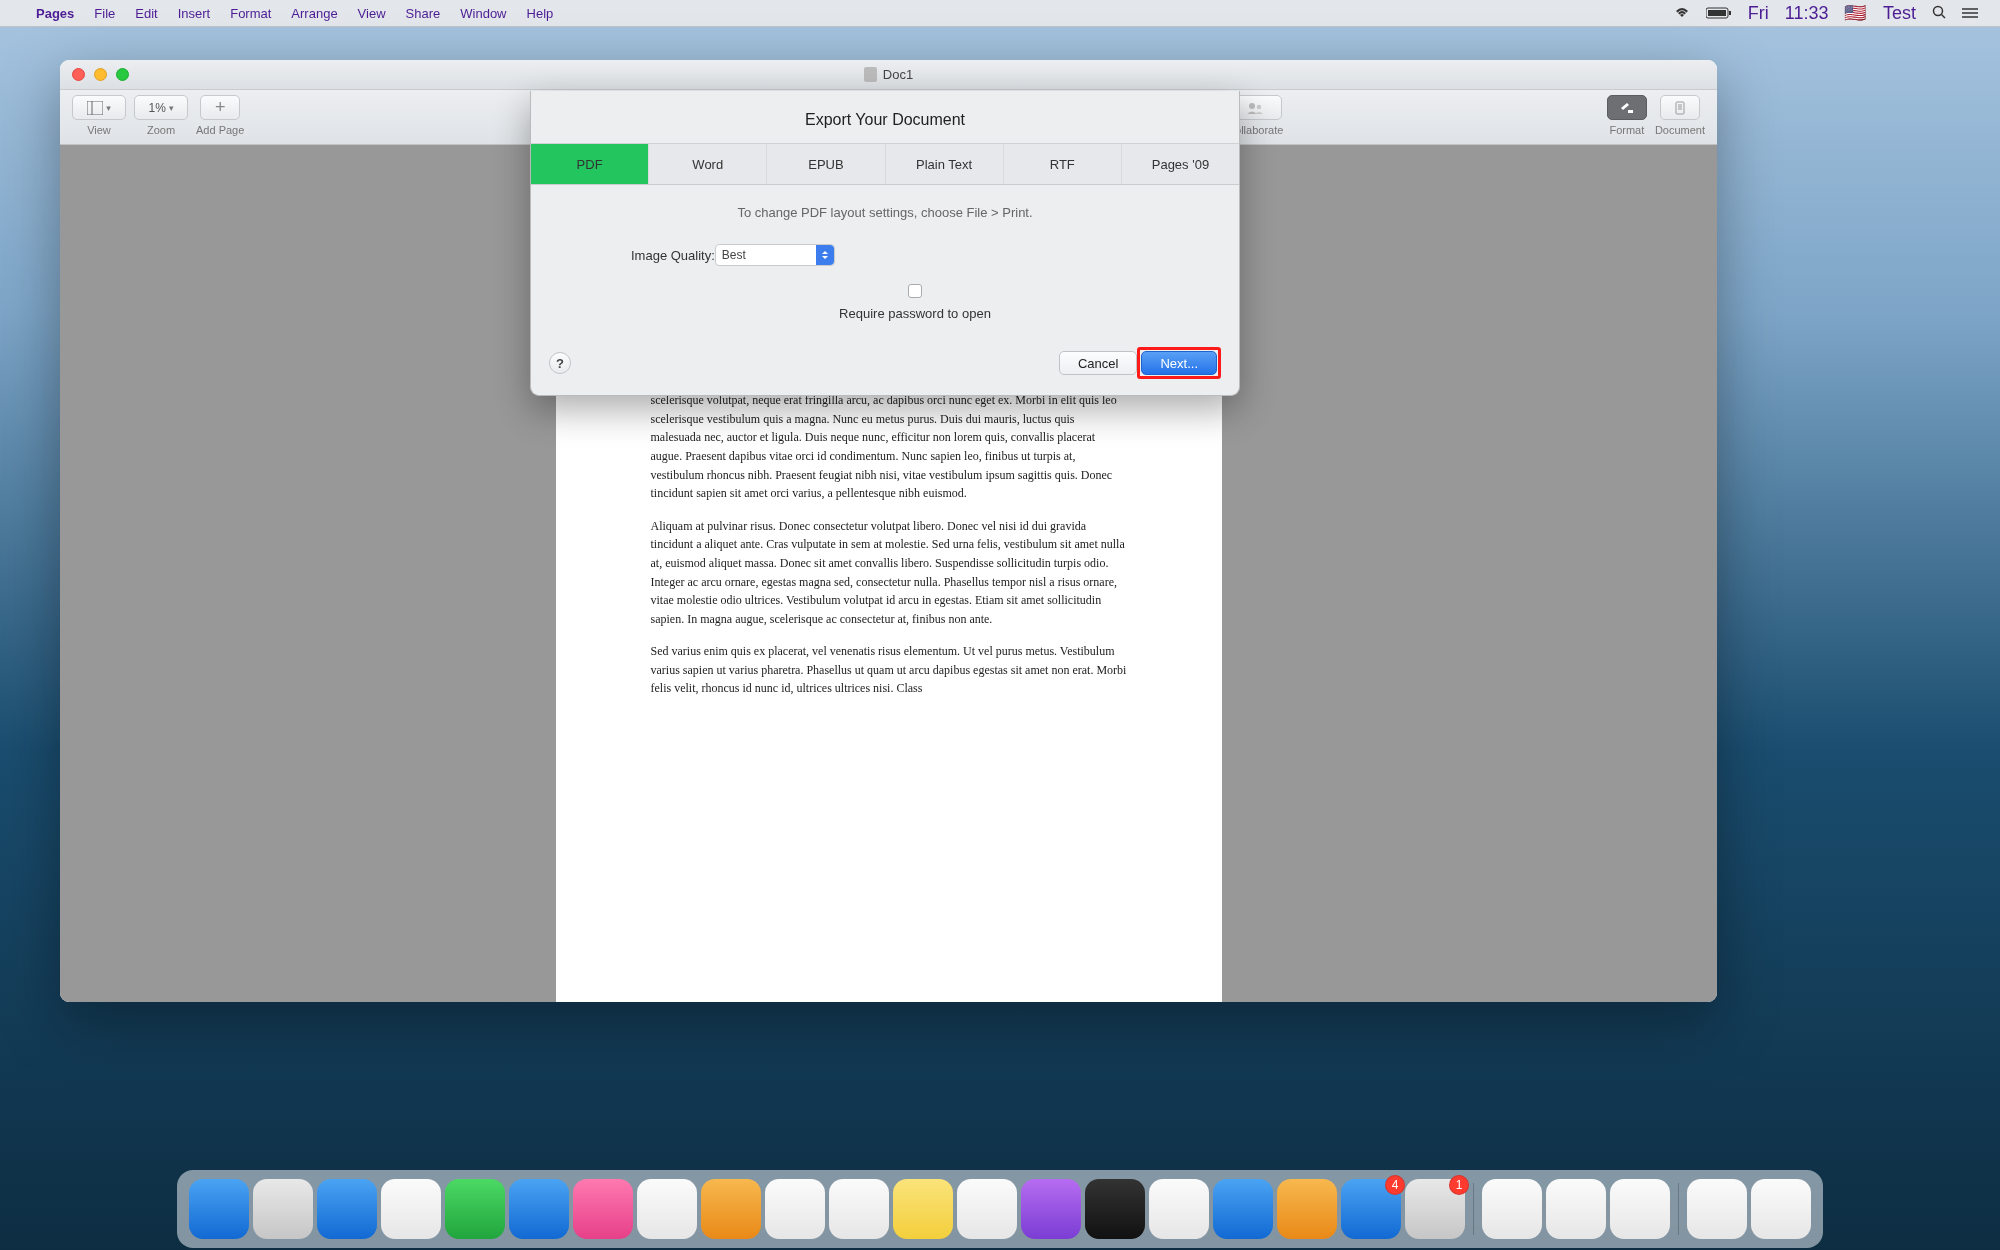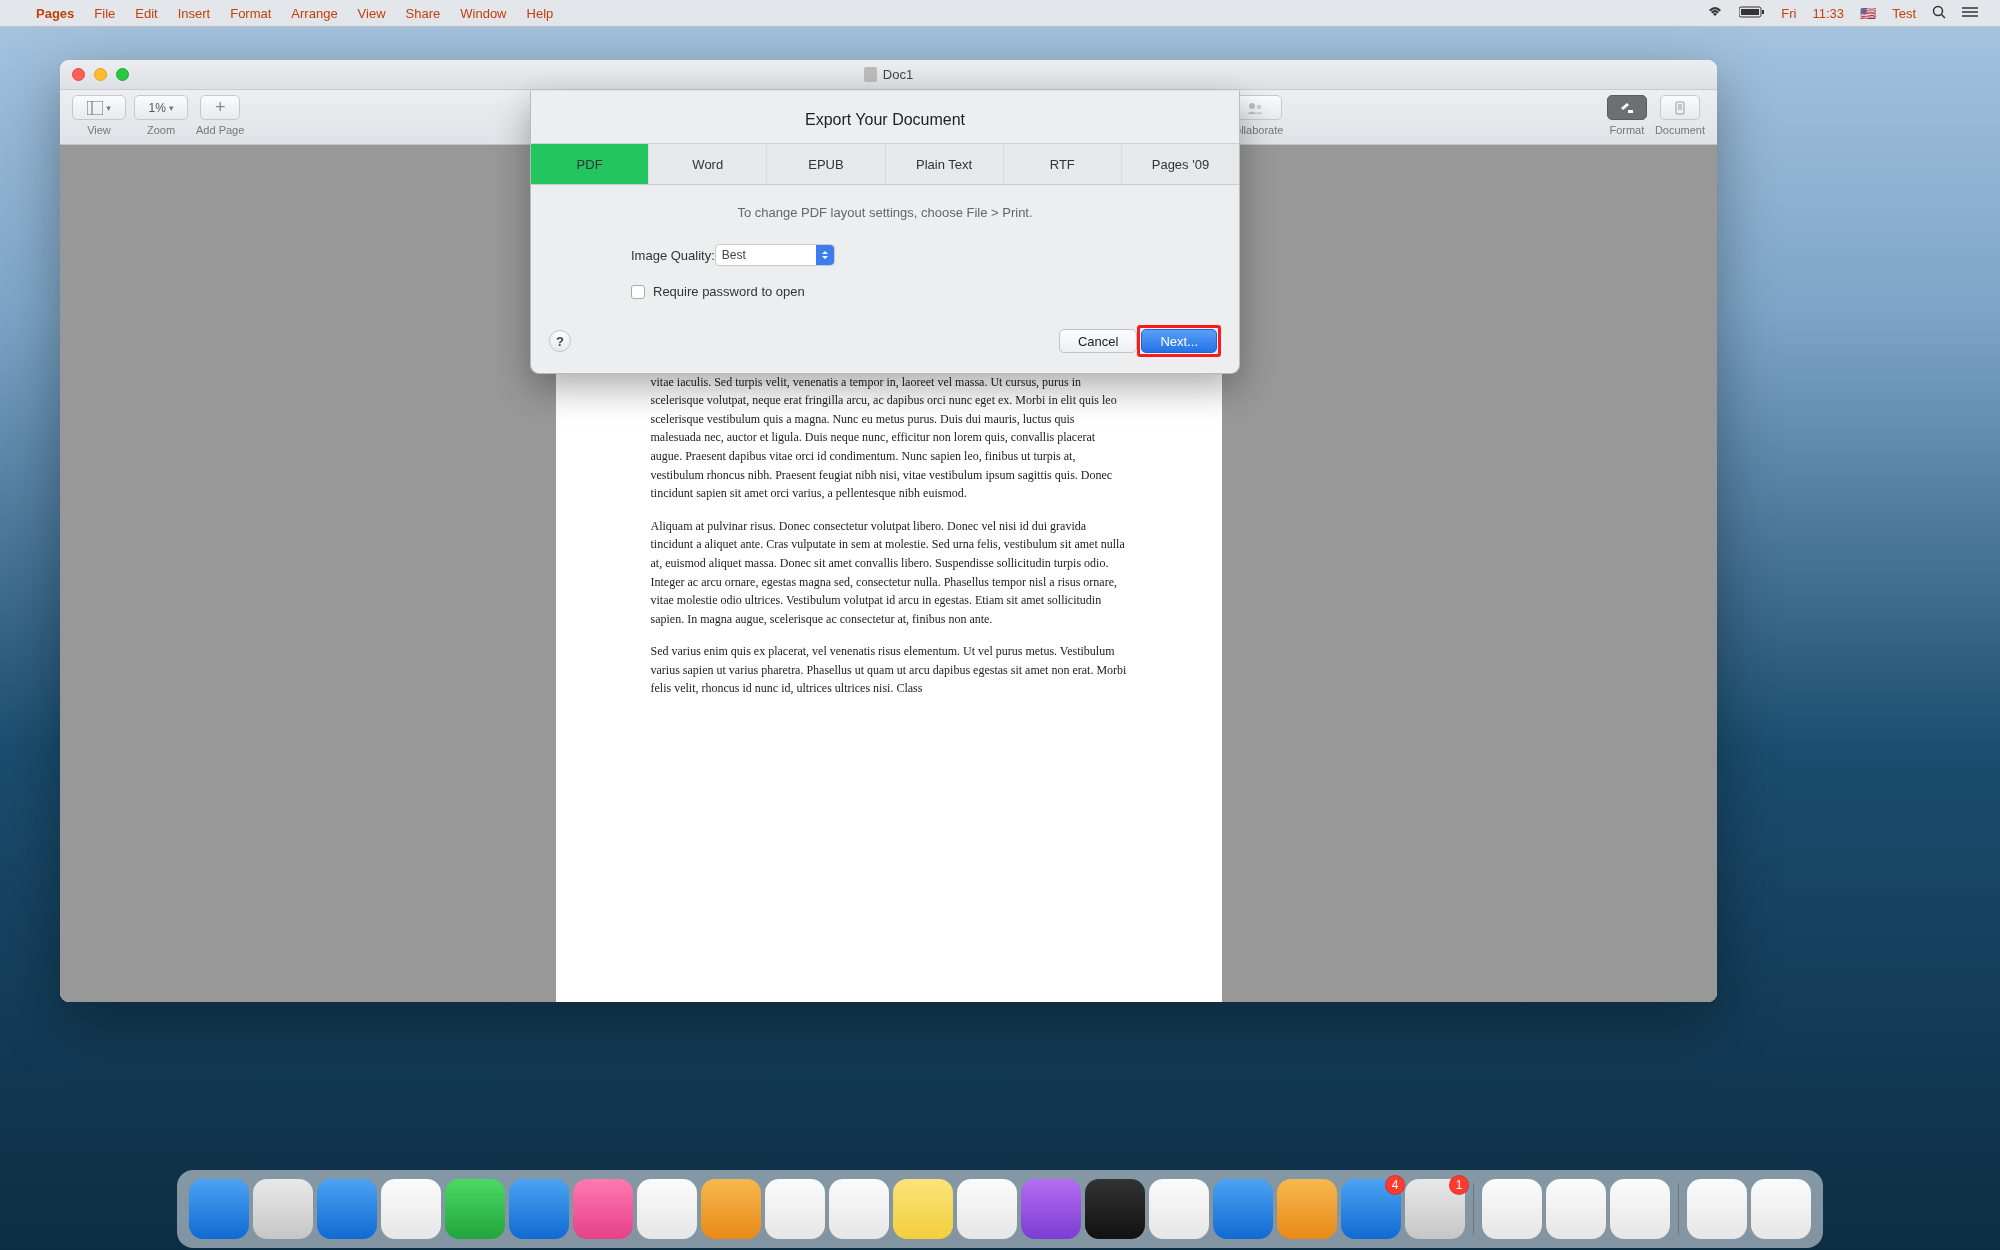--- a/index.html
+++ b/index.html
@@ -15,28 +15,28 @@
 
 .menubar {
   position: absolute;
   top: 0; left: 0; right: 0;
   height: 27px;
   background: rgba(230, 232, 234, 0.95);
   display: flex;
   align-items: center;
   padding: 0 14px;
   font-size: 13px;
-  color: #c2410c;
+  color: #4c1d95;
   border-bottom: 1px solid rgba(0,0,0,0.15);
 }
 .menubar .menu-item { padding: 0 10px; cursor: default; }
 .menubar .apple-logo { font-size: 15px; padding: 0 12px 0 0; }
 .menubar .app-name { font-weight: 600; }
 .menubar .spacer { flex: 1; }
-.menubar .right-item { padding: 0 8px; font-size: 13px; }
+.menubar .right-item { padding: 0 8px; font-size: 18px; }
 
 
 .window {
   position: absolute;
   top: 60px;
   left: 60px;
   width: 1657px;
   height: 942px;
   background: #fff;
   border-radius: 9px;
@@ -223,21 +223,21 @@
   border-right: 3px solid transparent;
   border-bottom: 3px solid #fff;
   margin-bottom: 2px;
 }
 .select-arrows::after {
   content: "";
   border-left: 3px solid transparent;
   border-right: 3px solid transparent;
   border-top: 3px solid #fff;
 }
-.checkbox-row { display: flex; align-items: center; gap: 8px; padding-left: 60px; }
+.checkbox-row { display: flex; align-items: center; gap: 8px; padding-left: 60px; flex-direction: column; }
 .checkbox {
   width: 14px; height: 14px;
   border: 1px solid #aaa;
   border-radius: 3px;
   background: #fff;
 }
 .sheet-footer {
   display: flex;
   align-items: center;
   padding: 22px 18px 0 18px;

